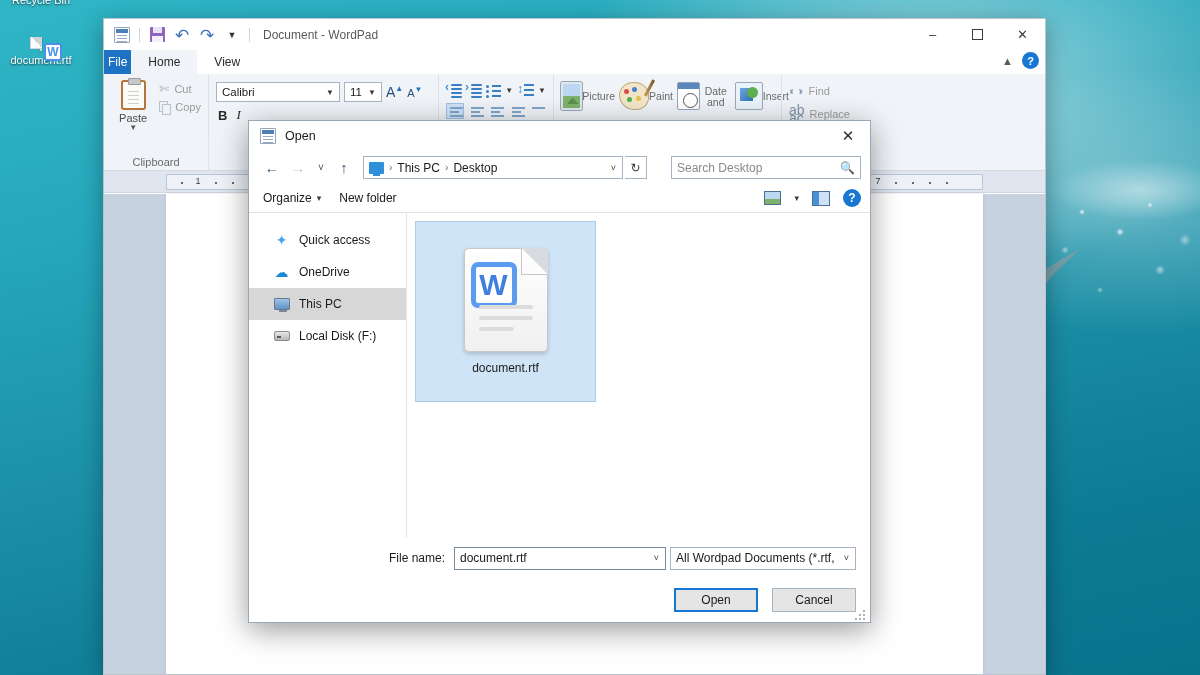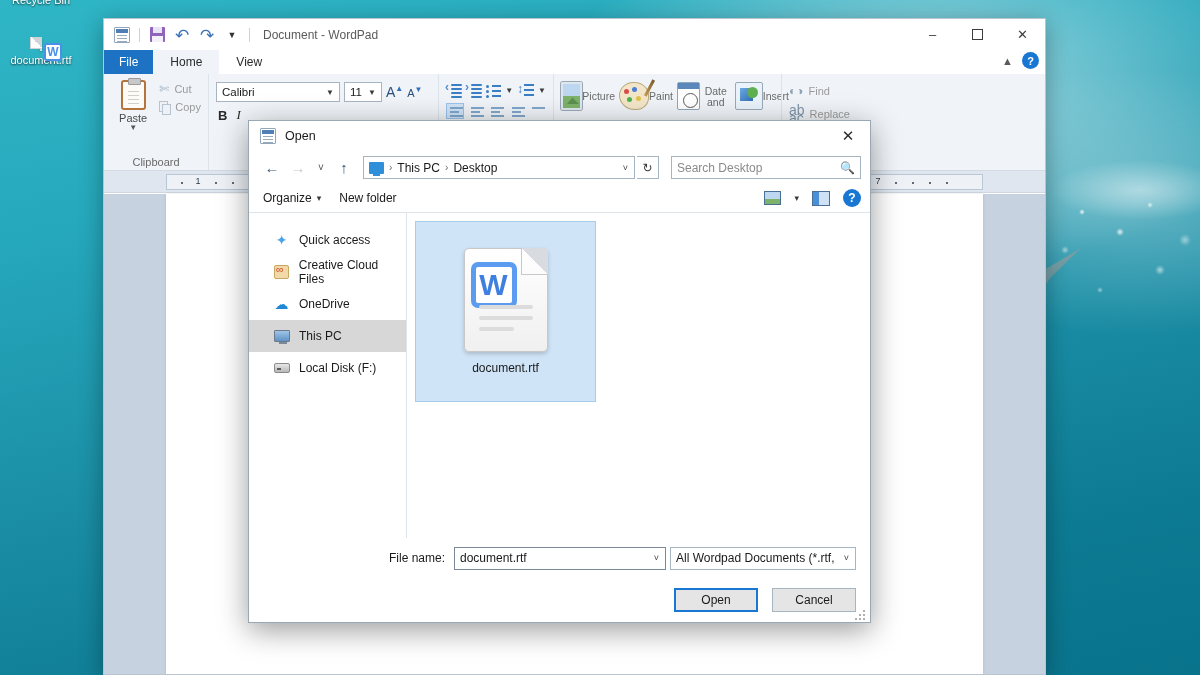--- a/index.html
+++ b/index.html
@@ -181,21 +181,21 @@
     display: flex; align-items: flex-end;
     background: #ffffff;
     position: relative;
   }
   .wp-tab {
     height: 24px; line-height: 24px;
     padding: 0 17px;
     font-size: 12px; color: #2a2a2a;
     cursor: default;
   }
-  .wp-tab.file { background: #1e72c4; color: #fff; padding: 0 15px; }
+  .wp-tab.file { background: #1e72c4; color: #fff; padding: 0 4px; }
   .wp-tab.active { background: #f0f4f8; }
   #ribbon-right-controls {
     position: absolute; right: 6px; top: 2px;
     display: flex; align-items: center; gap: 9px;
   }
   .chevron-up { font-size: 11px; color: #5a5a5a; }
   .help-circle {
     width: 17px; height: 17px; border-radius: 50%;
     background: #1877d2; color: #fff;
     font-size: 11px; font-weight: bold;
@@ -477,21 +477,21 @@
   }
   .crumb { font-size: 12px; color: #1a1a1a; cursor: default; }
   .crumb-sep { font-size: 10px; color: #6a6a6a; padding: 0 2px; }
   .addr-caret { margin-left: auto; font-size: 9px; color: #3a3a3a; padding: 0 4px; }
   .refresh-btn {
     width: 22px; height: 23px; border: 1px solid #a7b4c2; border-left: none;
     background: #fff; display: flex; align-items: center; justify-content: center;
     font-size: 12px; color: #3a3a3a; cursor: default;
   }
   #searchbox {
-    width: 190px; height: 23px; margin-left: 10px;
+    width: 190px; height: 23px; margin-left: 22px;
     border: 1px solid #a7b4c2; background: #fff;
     display: flex; align-items: center; padding: 0 5px;
   }
   #searchbox input {
     border: none; outline: none; width: 100%;
     font-size: 12px; font-family: "Liberation Sans", sans-serif; color: #1a1a1a;
     background: transparent;
   }
   #searchbox input::placeholder { color: #8a8a8a; }
   .search-glyph { font-size: 12px; color: #4a4a4a; margin-left: 4px; }
@@ -985,26 +985,20 @@
       </span>
     </div>
 
     <div id="dlg-body">
       <div id="dlg-sidebar">
         <div class="side-item">
           <span class="side-ico ico-star">✦</span>
           <span>Quick access</span>
         </div>
         <div class="side-item">
-          <span class="side-ico">
-              <span class="ico-cc"></span>
-            </span>
-          <span>Creative Cloud Files</span>
-        </div>
-        <div class="side-item">
           <span class="side-ico ico-cloud">☁</span>
           <span>OneDrive</span>
         </div>
         <div class="side-item selected">
           <span class="side-ico">
               <span class="ico-pc"></span>
             </span>
           <span>This PC</span>
         </div>
         <div class="side-item">

